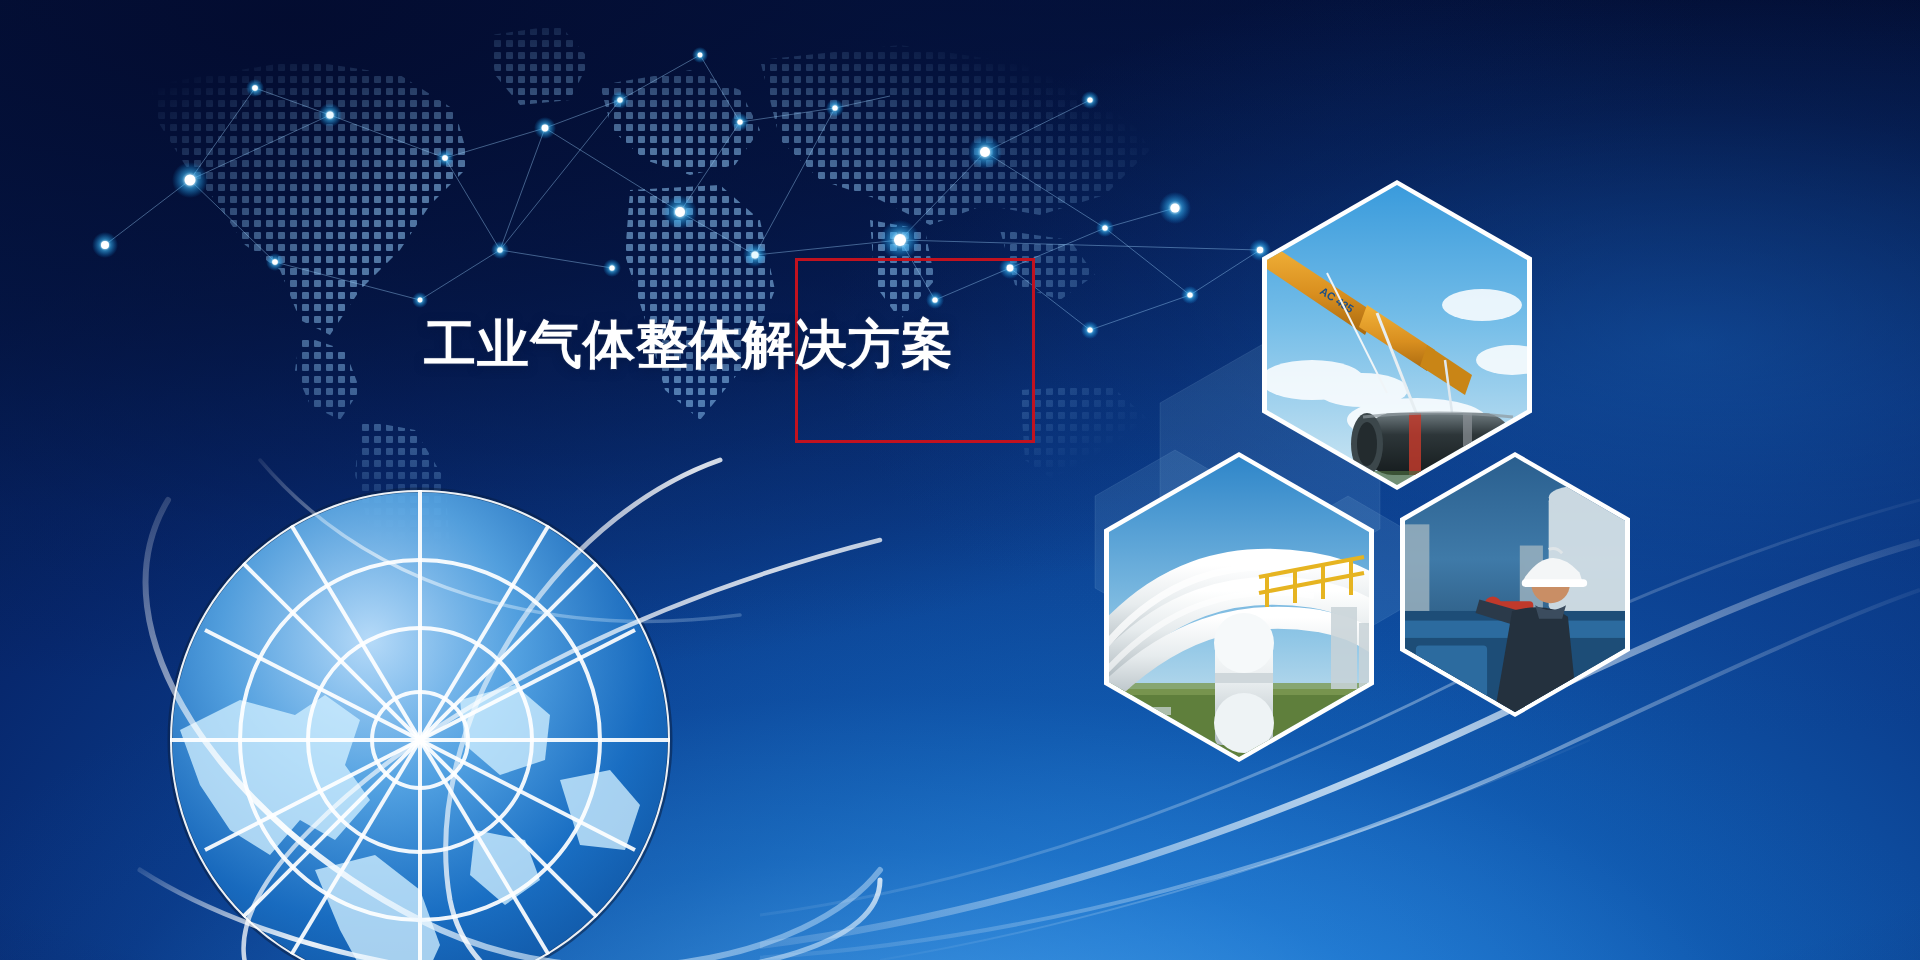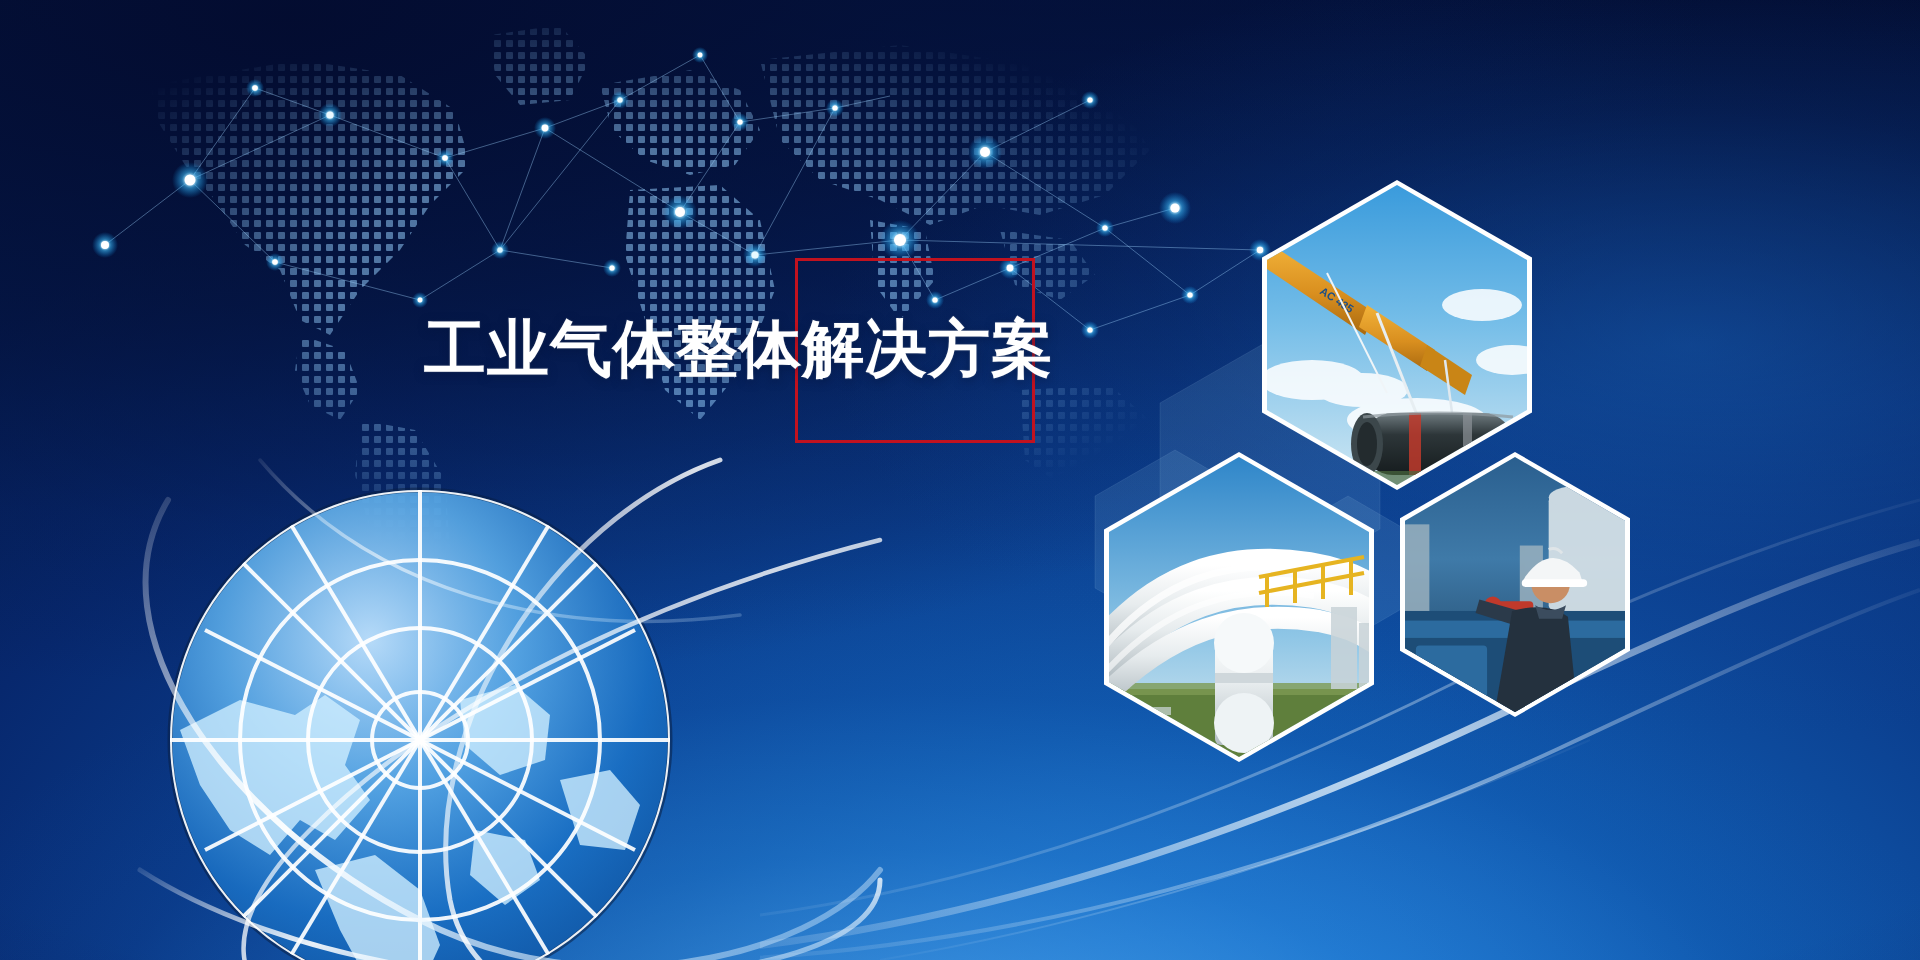--- a/index.html
+++ b/index.html
@@ -66,21 +66,21 @@
   .ribbons svg{display:block;}
 
   
   .hexdeco{position:absolute;left:1080px;top:300px;width:420px;height:420px;}
   .hexdeco svg{display:block;}
 
   
   .headline{
     position:absolute;
     left:424px;top:318px;
-    font-size:62px;
+    font-size:52px;
     line-height:1;
     font-weight:bold;
     color:#ffffff;
     letter-spacing:1px;
     white-space:nowrap;
     text-shadow:0 2px 10px rgba(0,20,60,.55), 0 0 2px rgba(255,255,255,.25);
     z-index:7;
   }
   .redbox{
     position:absolute;

